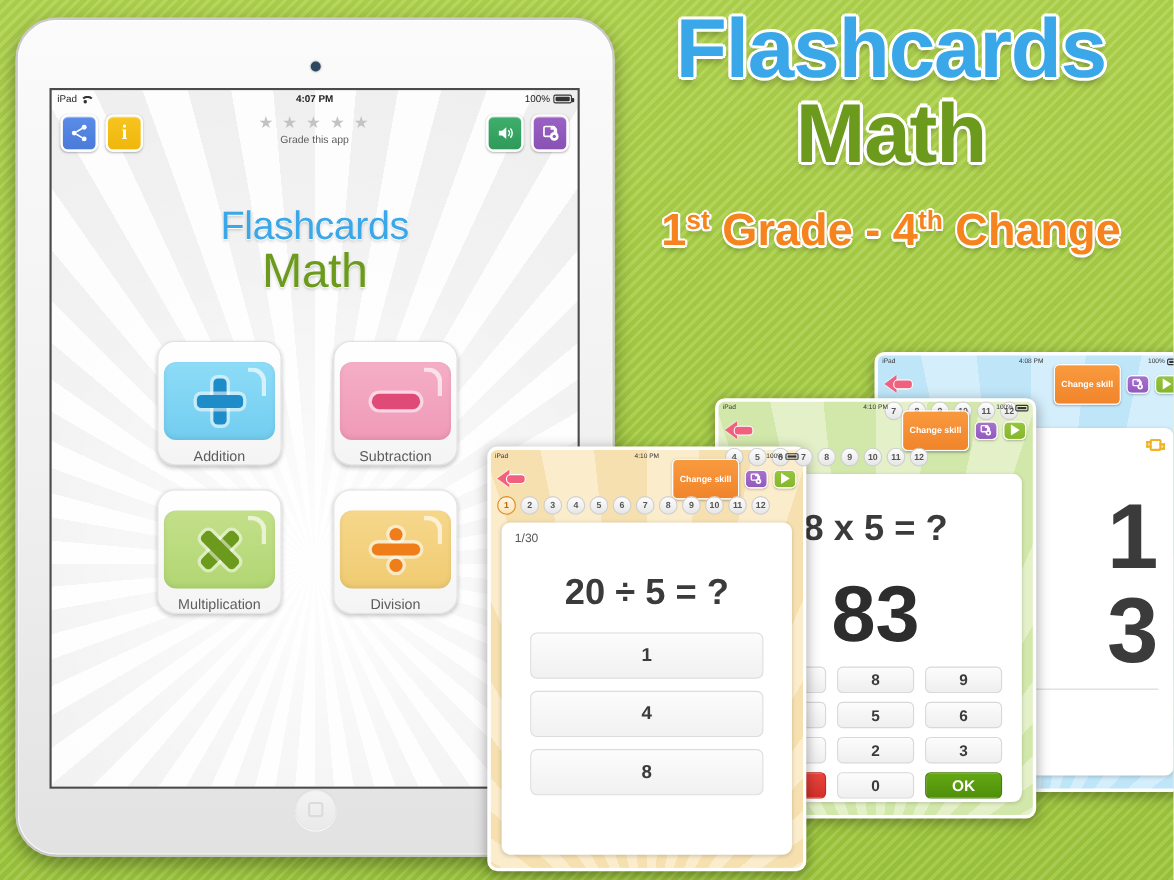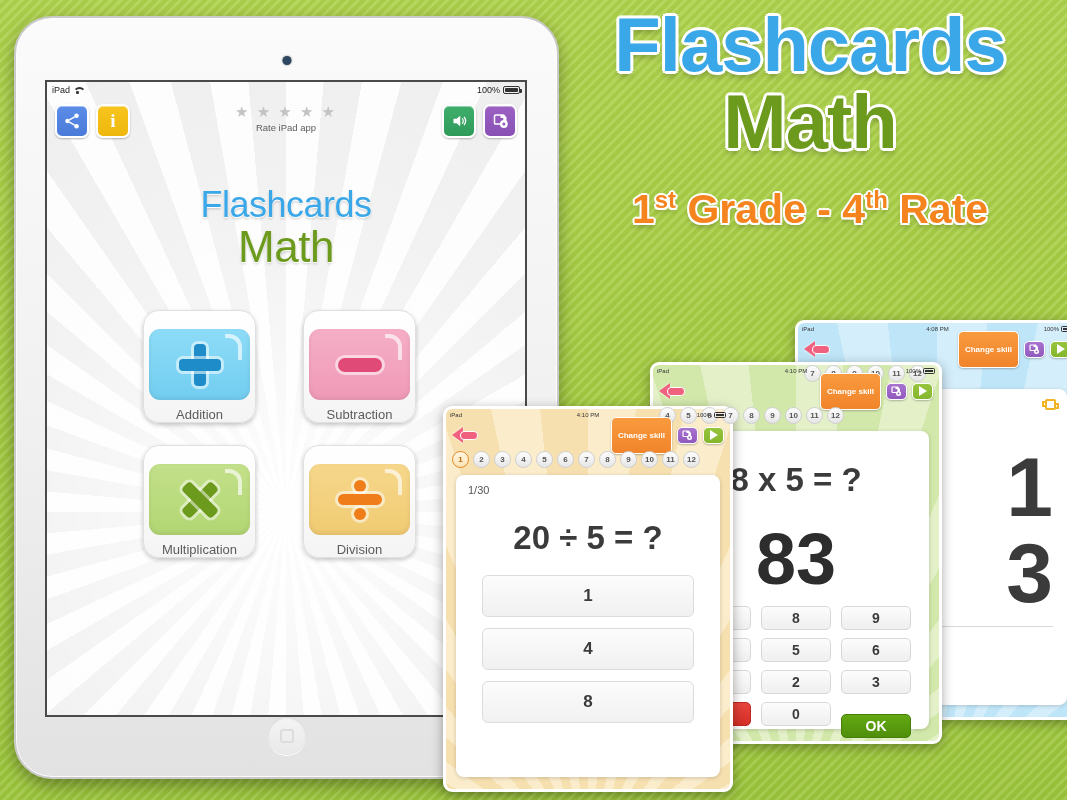--- a/index.html
+++ b/index.html
@@ -289,21 +289,21 @@
   .keypad { position:absolute; left:18px; right:18px; top:175px;
     display:grid; grid-template-columns: repeat(3, 1fr); gap:8px 10px; }
   .key {
     height:24px; border-radius:5px;
     background: linear-gradient(180deg,#fcfcfc,#efefef);
     border:1px solid #d8d8d8;
     display:flex; align-items:center; justify-content:center;
     font-size:14px; color:#3b3b3b; font-weight:bold;
   }
   .key-del { background: linear-gradient(180deg,#e8453e,#d42f28); border-color:#c02820; }
-  .key-ok { background: linear-gradient(180deg,#63a813,#4f8f0a); border-color:#457d08; color:#fff;margin-top:12px; }
+  .key-ok { background: linear-gradient(180deg,#63a813,#4f8f0a); border-color:#457d08; color:#fff; }
   .del-glyph { width:16px;height:11px; position:relative; }
   .del-glyph::before{content:"";position:absolute;left:3px;top:0;width:13px;height:11px;background:#fff;border-radius:2px;}
   .del-glyph::after{content:"\00d7"; position:absolute; left:5.5px; top:-3px; color:#d42f28; font-size:10px; font-weight:bold;}
   .del-arrow{position:absolute;left:0;top:0;width:0;height:0;border-top:5.5px solid transparent;border-bottom:5.5px solid transparent;border-right:4px solid #fff;}
 
   
   .vsum { position:absolute; left:0; right:0; top:56px; padding: 0 14px; }
   .vsum .row { text-align:right; font-size:84px; font-weight:bold; color:#3b3b3b; line-height:1.02; }
   .vsum .row.op { display:flex; justify-content:space-between; align-items:center; }
   .vsum .bar { height:1px; background:#d8d8d8; margin-top:10px; }
@@ -313,38 +313,39 @@
   .flipicon .tab2{ position:absolute; right:-1px; bottom:3px; width:5px;height:6px; border:2px solid #f0b323; border-left:none;}
 </style>
 </head>
 <body>
 
 <div id="stage">
 
   <div class="promo">
     <div class="promo-line1">Flashcards</div>
     <div class="promo-line2">Math</div>
-    <div class="promo-sub"><span>1</span><sup>st</sup><span> Grade  -  4</span><sup>th</sup><span> Rate</span></div>
+    <div class="promo-sub"><span>1</span><sup>st</sup><span> Grade  -  4</span><sup>th</sup><span> Change</span></div>
   </div>
 
   <div id="ipad">
     <div id="camera"></div>
     <div id="home-btn">
         <div id="home-sq"></div>
       </div>
 
     <div id="screen">
       <div class="rays"></div>
       <div class="rays-soft"></div>
 
       <div id="statusbar">
         <div id="sb-left">
           <span>iPad</span>
           <span class="wifi"></span>
         </div>
+        <div id="sb-center">4:07 PM</div>
         <div id="sb-right">
           <span>100%</span>
           <span class="battery">
               <i></i>
             </span>
         </div>
       </div>
 
       <div id="home-toolbar">
         <div class="sqbtn b-share">
@@ -371,21 +372,21 @@
               <rect x="4" y="4" width="13" height="12" rx="1.5" fill="none" stroke="#fff" stroke-width="2"></rect>
               <circle cx="16.5" cy="16" r="5.2" fill="#fff"></circle>
               <circle cx="16.5" cy="16" r="2" fill="#9159bd"></circle>
             </svg>
           </div>
         </div>
       </div>
 
       <div id="rate">
         <div id="stars">★ ★ ★ ★ ★</div>
-        <div id="rate-label">Rate iPad app</div>
+        <div id="rate-label">Grade this app</div>
       </div>
 
       <div id="logo">
         <div class="l1">Flashcards</div>
         <div class="l2">Math</div>
       </div>
 
       <div id="ops">
         <div class="op-card">
           <div class="op-tile t-add">

